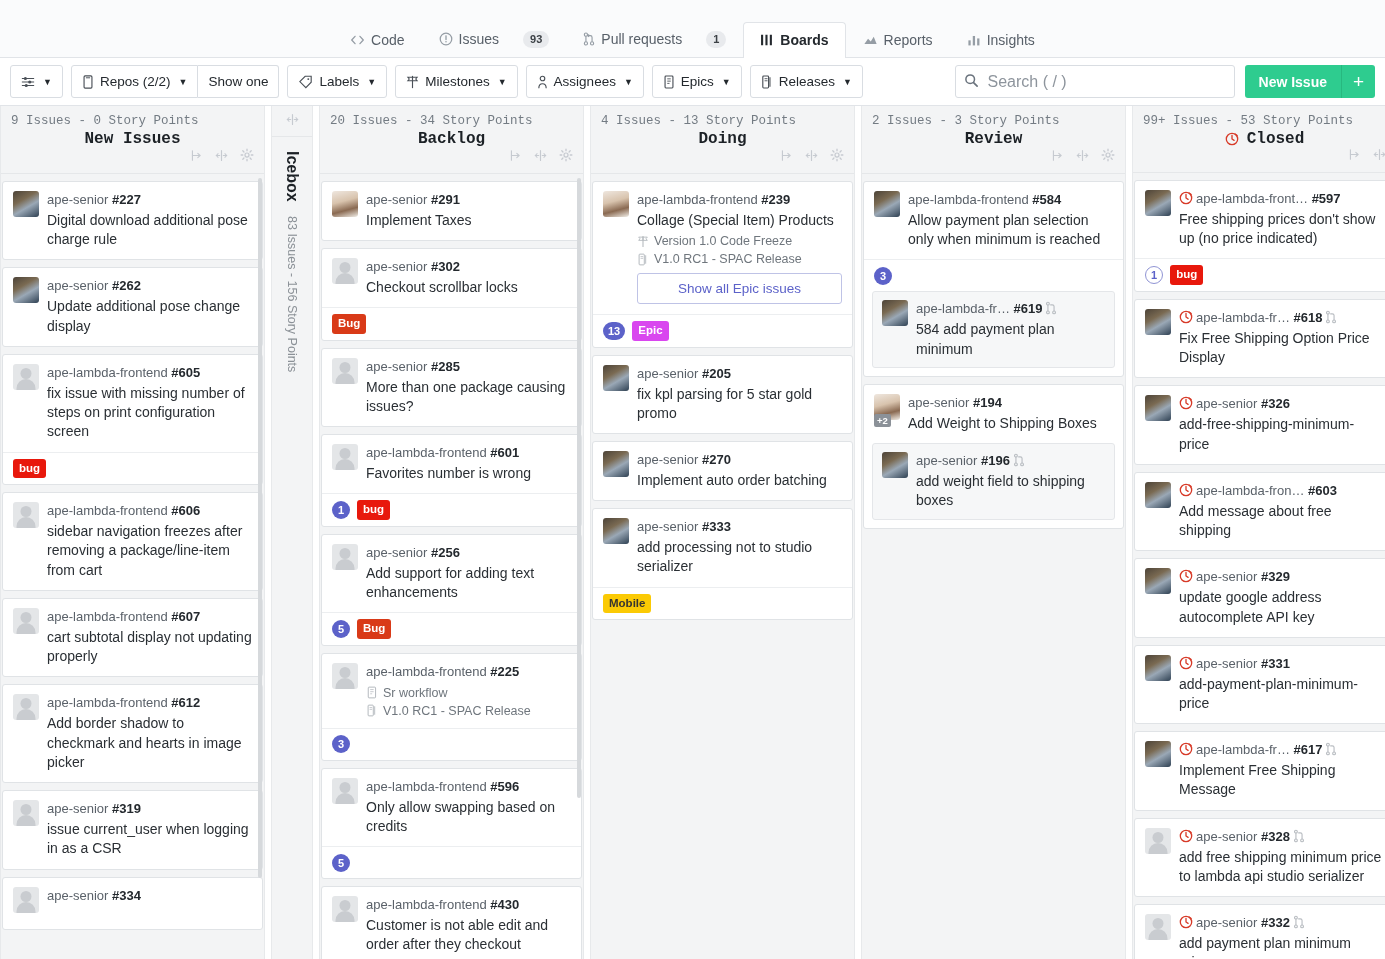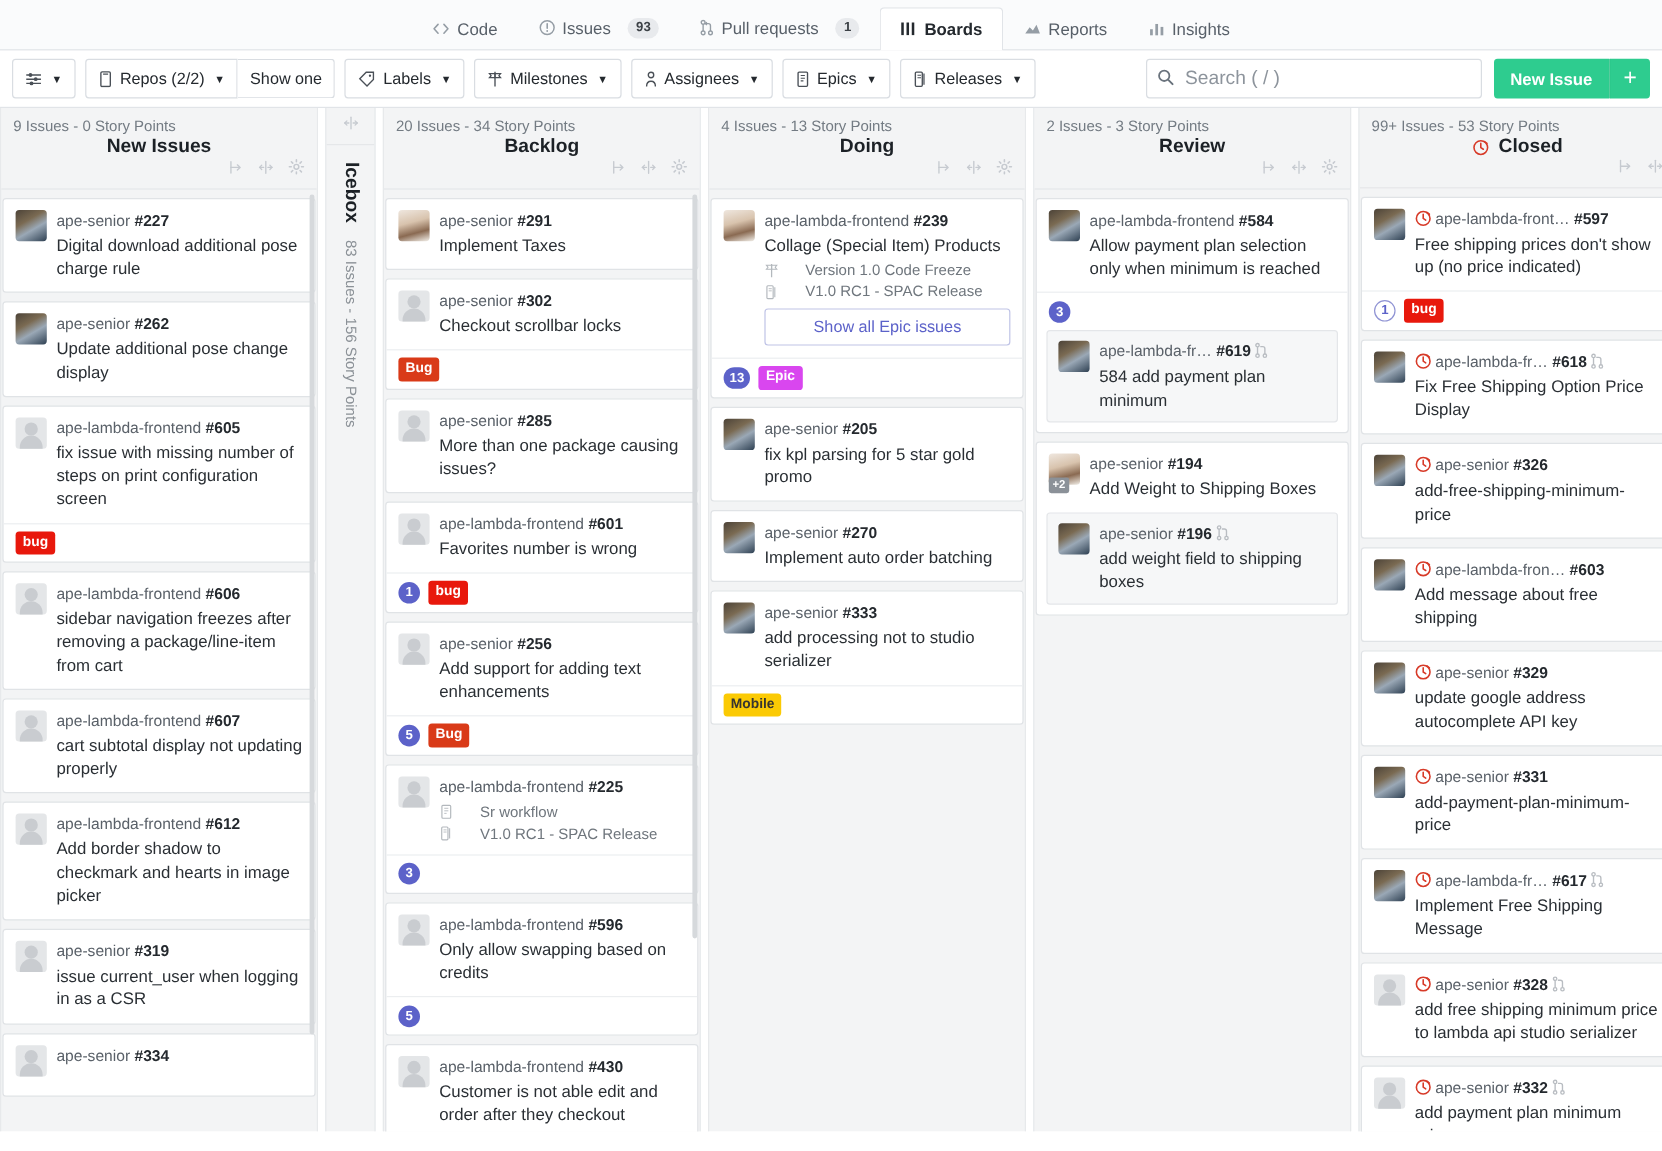--- a/index.html
+++ b/index.html
@@ -7,21 +7,21 @@
     width: 1385px; height: 959px;
     font-family: "Liberation Sans", sans-serif;
     background: #ffffff;
     color: #24292e;
     overflow: hidden;
     -webkit-font-smoothing: antialiased;
   }
 
   
   .topnav {
-    height: 42px;
+    height: 58px;
     display: flex;
     align-items: flex-end;
     justify-content: center;
     background: #fafbfc;
     border-bottom: 1px solid #e1e4e8;
     position: relative;
   }
   .nav-items { display: flex; align-items: flex-end; gap: 0; }
   .nav-item {
     display: flex; align-items: center; gap: 6px;
@@ -38,21 +38,21 @@
     border-color: #e1e4e8;
     border-top-left-radius: 4px;
     border-top-right-radius: 4px;
     color: #24292e; font-weight: bold;
   }
   .nav-icon { display: inline-flex; align-items: center; color: #959da5; }
   .nav-item.active .nav-icon { color: #24292e; }
   .counter {
     background: #e8eaed; color: #3c4146;
     border-radius: 20px; font-size: 11px; font-weight: bold;
-    padding: 2px 7px; margin-left: 8px; line-height: 1.2;
+    padding: 2px 7px; margin-left: 18px; line-height: 1.2;
   }
 
   
   .toolbar {
     height: 48px; display: flex; align-items: center;
     padding: 0 10px; gap: 0;
     background: #ffffff;
     border-bottom: 1px solid #e1e4e8;
   }
   .btn {
@@ -115,20 +115,21 @@
     background: #f3f4f5;
     border-left: 1px solid #e7e9eb;
     border-right: 1px solid #e7e9eb;
     overflow: hidden;
   }
   .col-head {
     padding: 8px 10px 6px 10px;
     background: #f3f4f5;
     border-bottom: 1px solid #e5e7e9;
     flex: 0 0 auto;
+    font-family: Liberation Mono, monospace;
   }
   .col-meta { font-size: 12.5px; color: #737b83; margin-bottom: 2px; }
   .col-titlerow { display: flex; align-items: center; flex-direction: column; }
   .col-title { font-size: 16px; font-weight: bold; color: #1c2126; display: flex; align-items: center; gap: 5px; }
   .col-actions { margin-left: auto; display: flex; gap: 12px; color: #c6cad0; align-items: center; }
   .col-body {
     flex: 1 1 auto;
     overflow: hidden;
     padding: 0 1px;
     position: relative;
@@ -168,21 +169,21 @@
     position: absolute; left: 0; bottom: -1px;
     background: #8b9198; color: #fff; font-size: 9.5px; font-weight: bold;
     padding: 0 3px; border-radius: 2px; line-height: 13px;
   }
   .av-wrap { position: relative; width: 26px; height: 32px; flex: 0 0 26px; }
 
   .card-text { flex: 1; min-width: 0; }
   .card-line1 { font-size: 13px; color: #5a6169; line-height: 1.45; }
   .card-line1 .num { color: #24292e; font-weight: bold; }
   .card-title { font-size: 14px; color: #2a2f34; line-height: 1.38; margin-top: 1px; word-wrap: break-word; }
-  .card-meta { font-size: 12.5px; color: #6f767d; display: flex; align-items: center; gap: 22px; margin-top: 4px; }
+  .card-meta { font-size: 12.5px; color: #6f767d; display: flex; align-items: center; gap: 5px; margin-top: 4px; }
   .card-meta .mic { color: #b3b8bd; display: inline-flex; }
 
   .card-foot {
     border-top: 1px solid #eceef0;
     padding: 6px 10px;
     display: flex; align-items: center; gap: 7px;
     min-height: 32px;
   }
   .pill-pts {
     background: #5c62c9; color: #fff;

